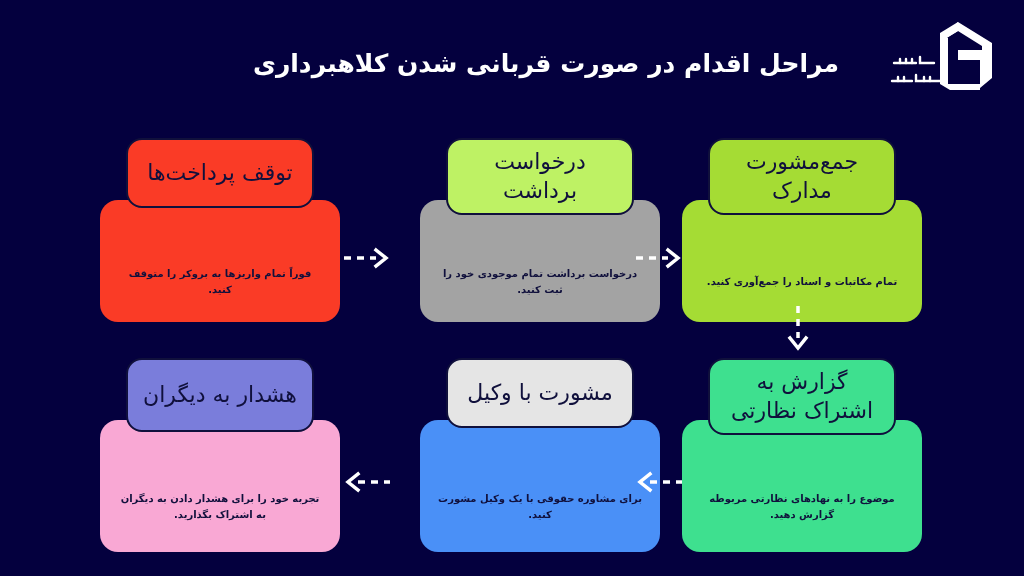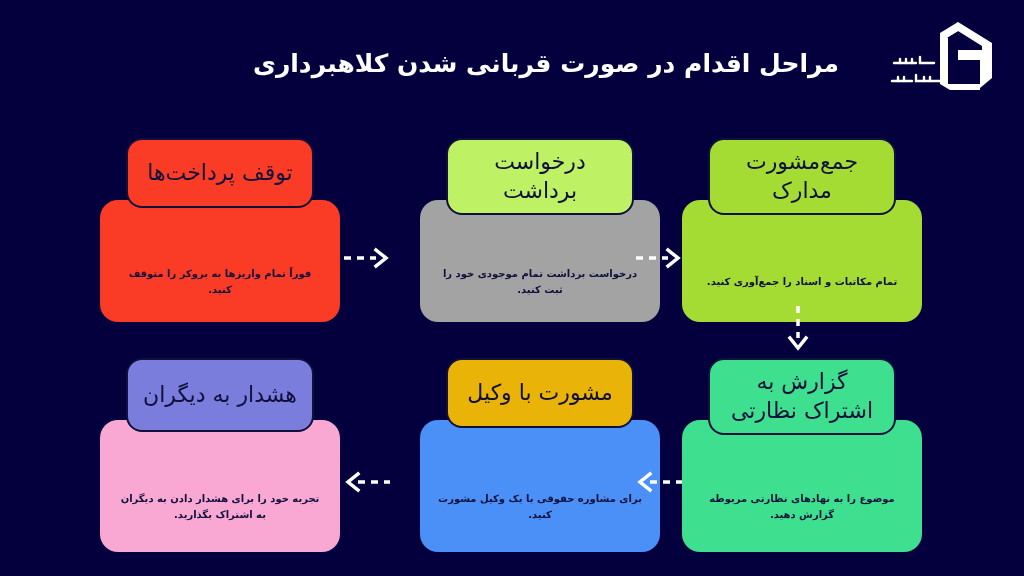--- a/index.html
+++ b/index.html
@@ -205,21 +205,21 @@
     </div>
     <div class="card-head tall" style="background:#3EE08F">
       <div class="card-title">گزارش به اشتراک نظارتی</div>
     </div>
   </div>
 
   <div class="card" id="card-5">
     <div class="card-body h2" style="background:#4A90F7">
       <div class="card-desc">برای مشاوره حقوقی با یک وکیل مشورت کنید.</div>
     </div>
-    <div class="card-head" style="background:#eab308">
+    <div class="card-head" style="background:#e5e5e5">
       <div class="card-title">مشورت با وکیل</div>
     </div>
   </div>
 
   <div class="card" id="card-6">
     <div class="card-body h2" style="background:#f9a8d4">
       <div class="card-desc">تجربه خود را برای هشدار دادن به دیگران به اشتراک بگذارید.</div>
     </div>
     <div class="card-head tall" style="background:#7A7DDB">
       <div class="card-title">هشدار به دیگران</div>

